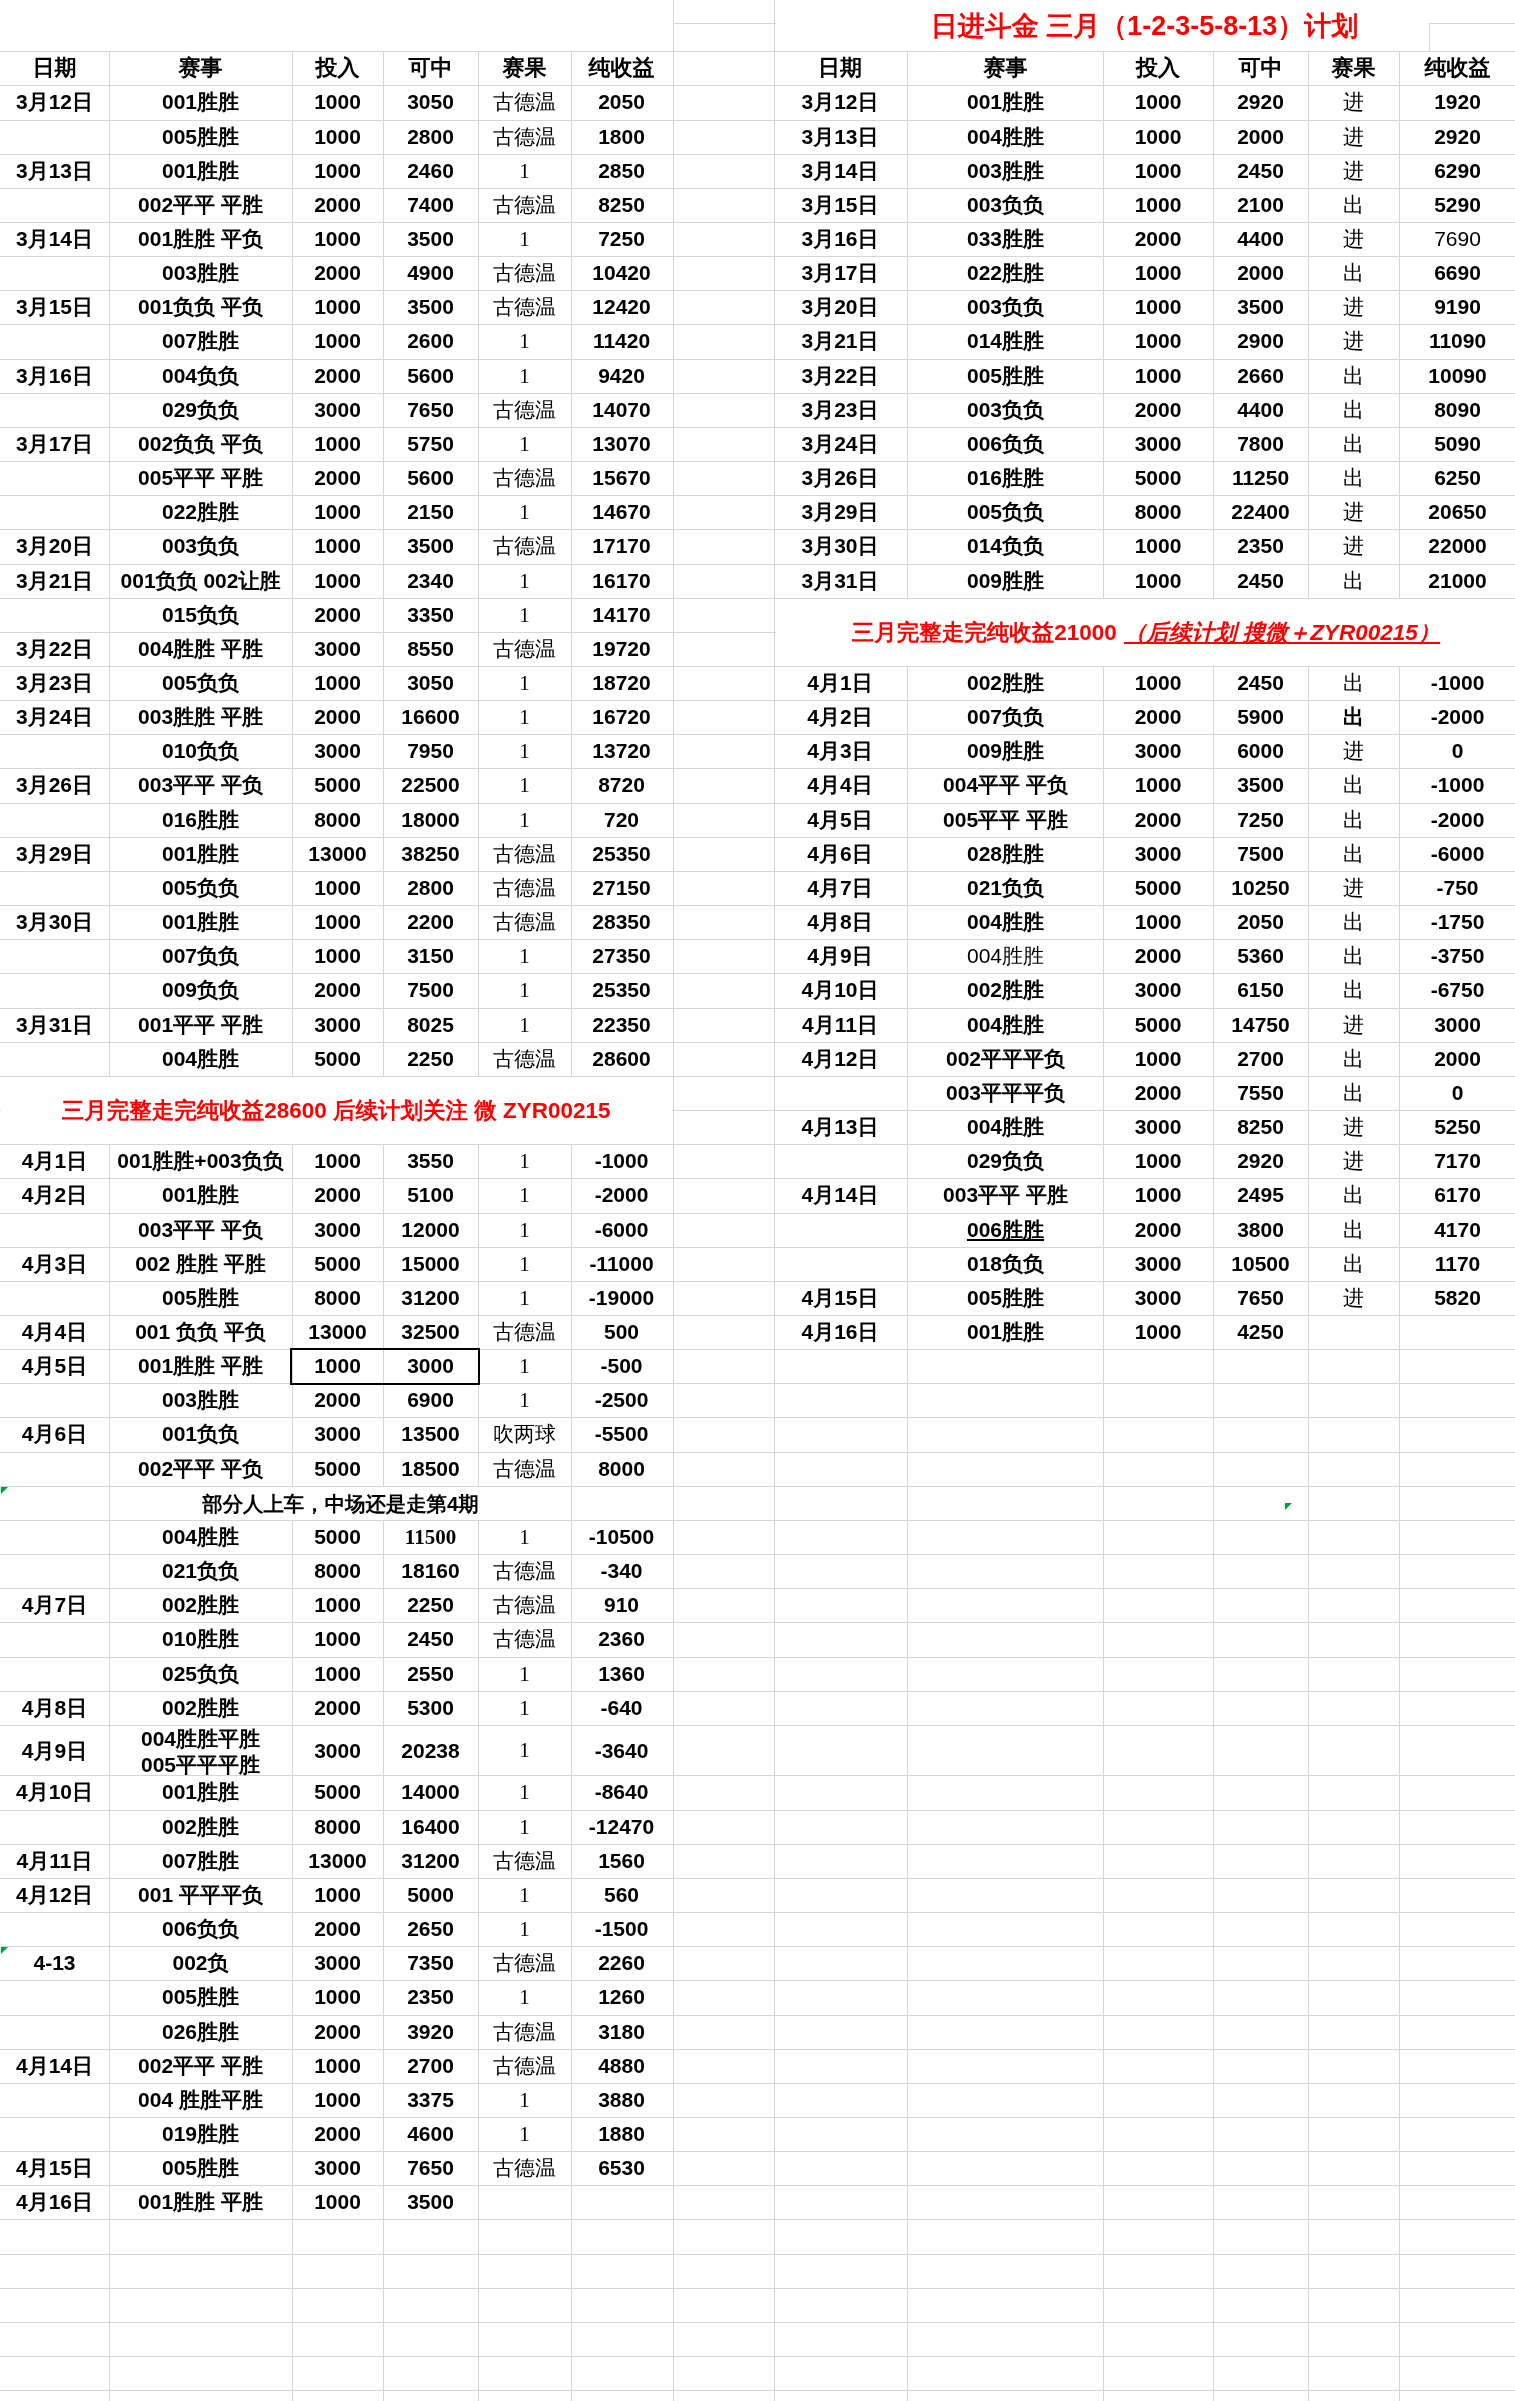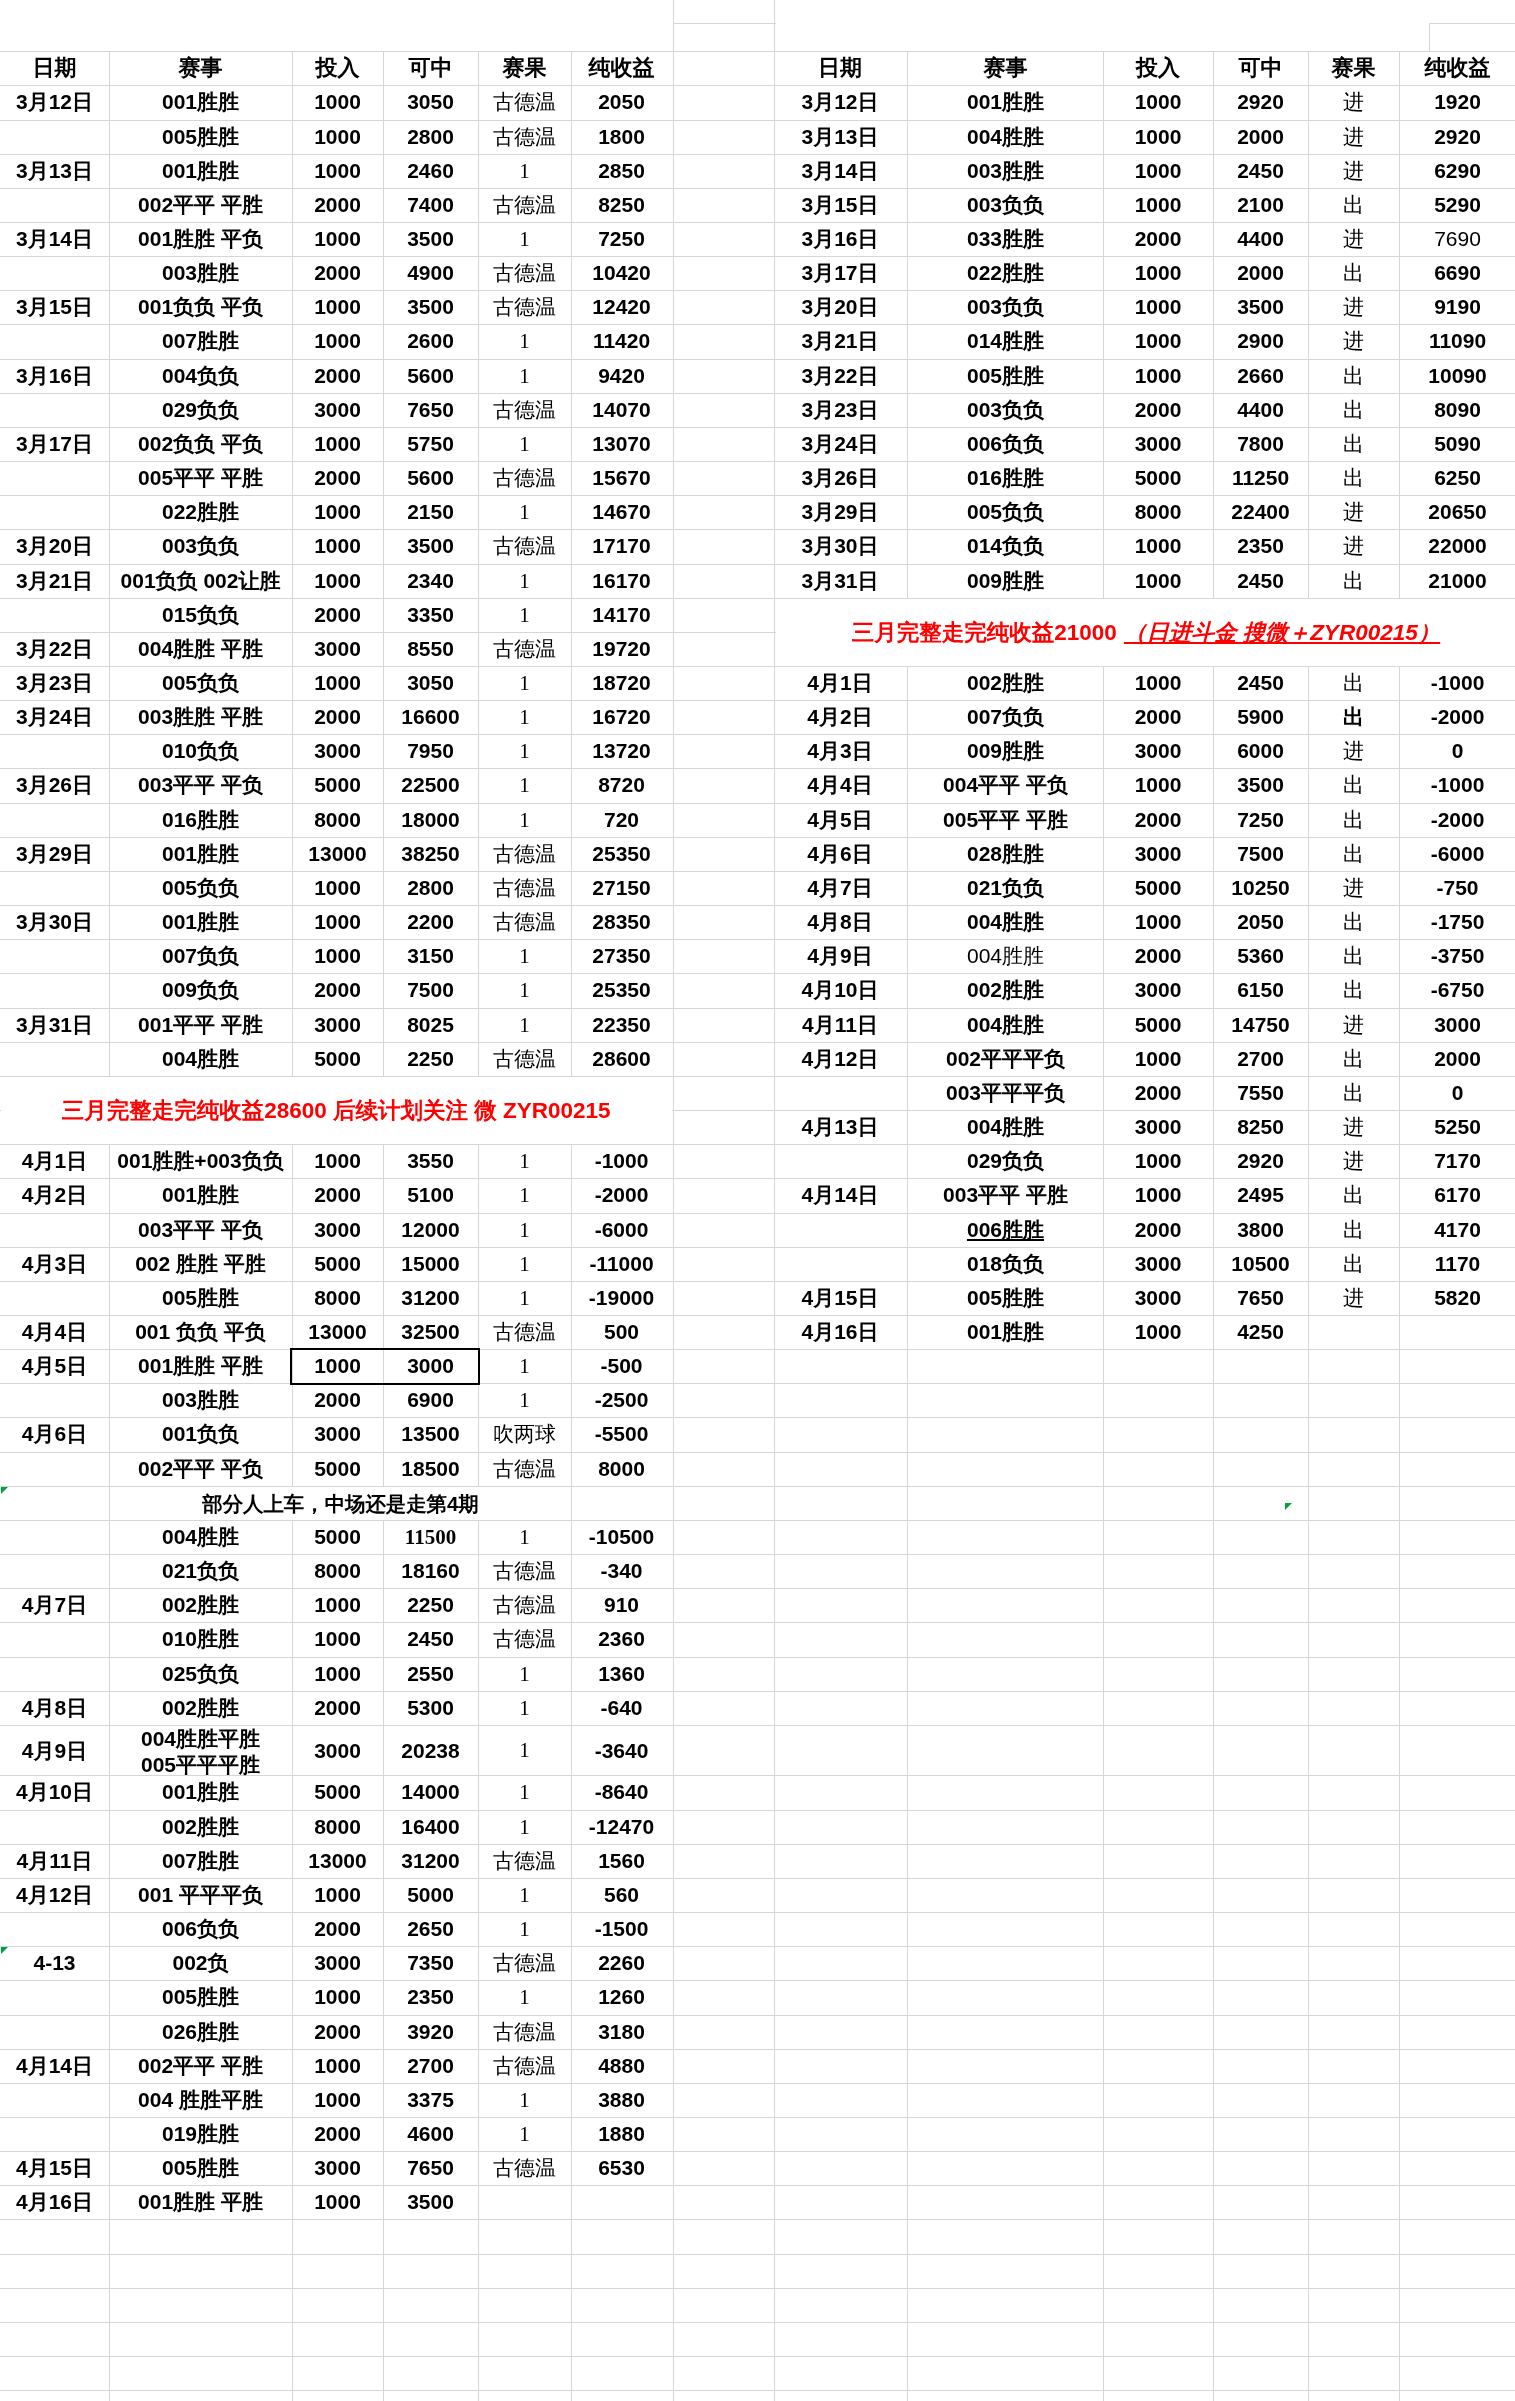--- a/index.html
+++ b/index.html
@@ -33,27 +33,28 @@
   .selrect{position:absolute;left:290px;top:1348px;width:190px;height:37px;
            border:2.1px solid #000;box-sizing:border-box;background:transparent;z-index:4;}
   .gmark{position:absolute;width:0;height:0;border-top:7px solid #00a33c;
          border-right:7px solid transparent;z-index:5;}
 </style>
 </head>
 <body>
 
 <div id="sheet">
 
+  <div class="title title-right">日进斗金 三月（1-2-3-5-8-13）计划</div>
 
   <div class="summary sum-left">
     <span>三月完整走完纯收益28600 后续计划关注 微 ZYR00215</span>
   </div>
   <div class="summary sum-right">
     <span>三月完整走完纯收益21000</span>
-    <span class="sum-tail">（日进斗金 搜微＋ZYR00215）</span>
+    <span class="sum-tail">（后续计划 搜微＋ZYR00215）</span>
   </div>
 
   <div class="note-row">部分人上车，中场还是走第4期</div>
 
   <div class="selrect"></div>
 
   <div class="gmark" style="left:0.7px;top:1487px;"></div>
   <div class="gmark" style="left:0.7px;top:1947px;"></div>
   <div class="gmark" style="left:1285px;top:1503px;"></div>
 <div class="vline" style="left: 109px; top: 51px; width: 1.4px; height: 2350px;"></div>

